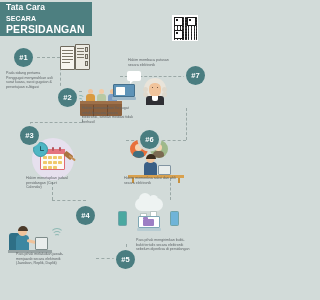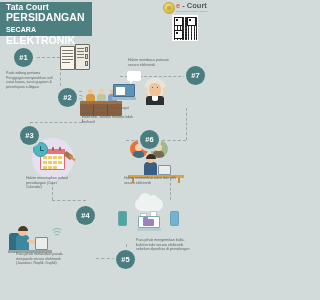--- a/index.html
+++ b/index.html
@@ -177,33 +177,25 @@
   .s2{left:1px;top:3px;width:8px;height:8px;}
 </style>
 </head>
 <body>
 
 <div id="root">
 
   <div class="header">
     <div class="title-bar"></div>
     <div class="title-txt">
-      <div class="t1">Tata Court</div>
-      <div class="t2">PERSIDANGAN</div>
-      <div class="t3"><span class="sm">SECARA</span> <span>ELEKTRONIK</span></div>
-    </div>
-
-
-    <div class="logo-wrap">
-      <div class="logo-seal"></div>
-      <div class="logo-txt">
-        <div class="logo-main"><span class="ee">e</span> <span>-</span> <span>Court</span></div>
-        <div class="logo-sub">Performance Justice System</div>
-      </div>
-    </div>
+      <div class="t1">Tata Cara</div>
+      <div class="t3"><span class="sm">SECARA</span> <span>PERSIDANGAN</span></div>
+    </div>
+
+
 
     <div class="qr">
       <div class="qr-inner">
         <div class="qr-eye qr-e1"></div>
         <div class="qr-eye qr-e2"></div>
         <div class="qr-eye qr-e3"></div>
       </div>
     </div>
   </div>
 

